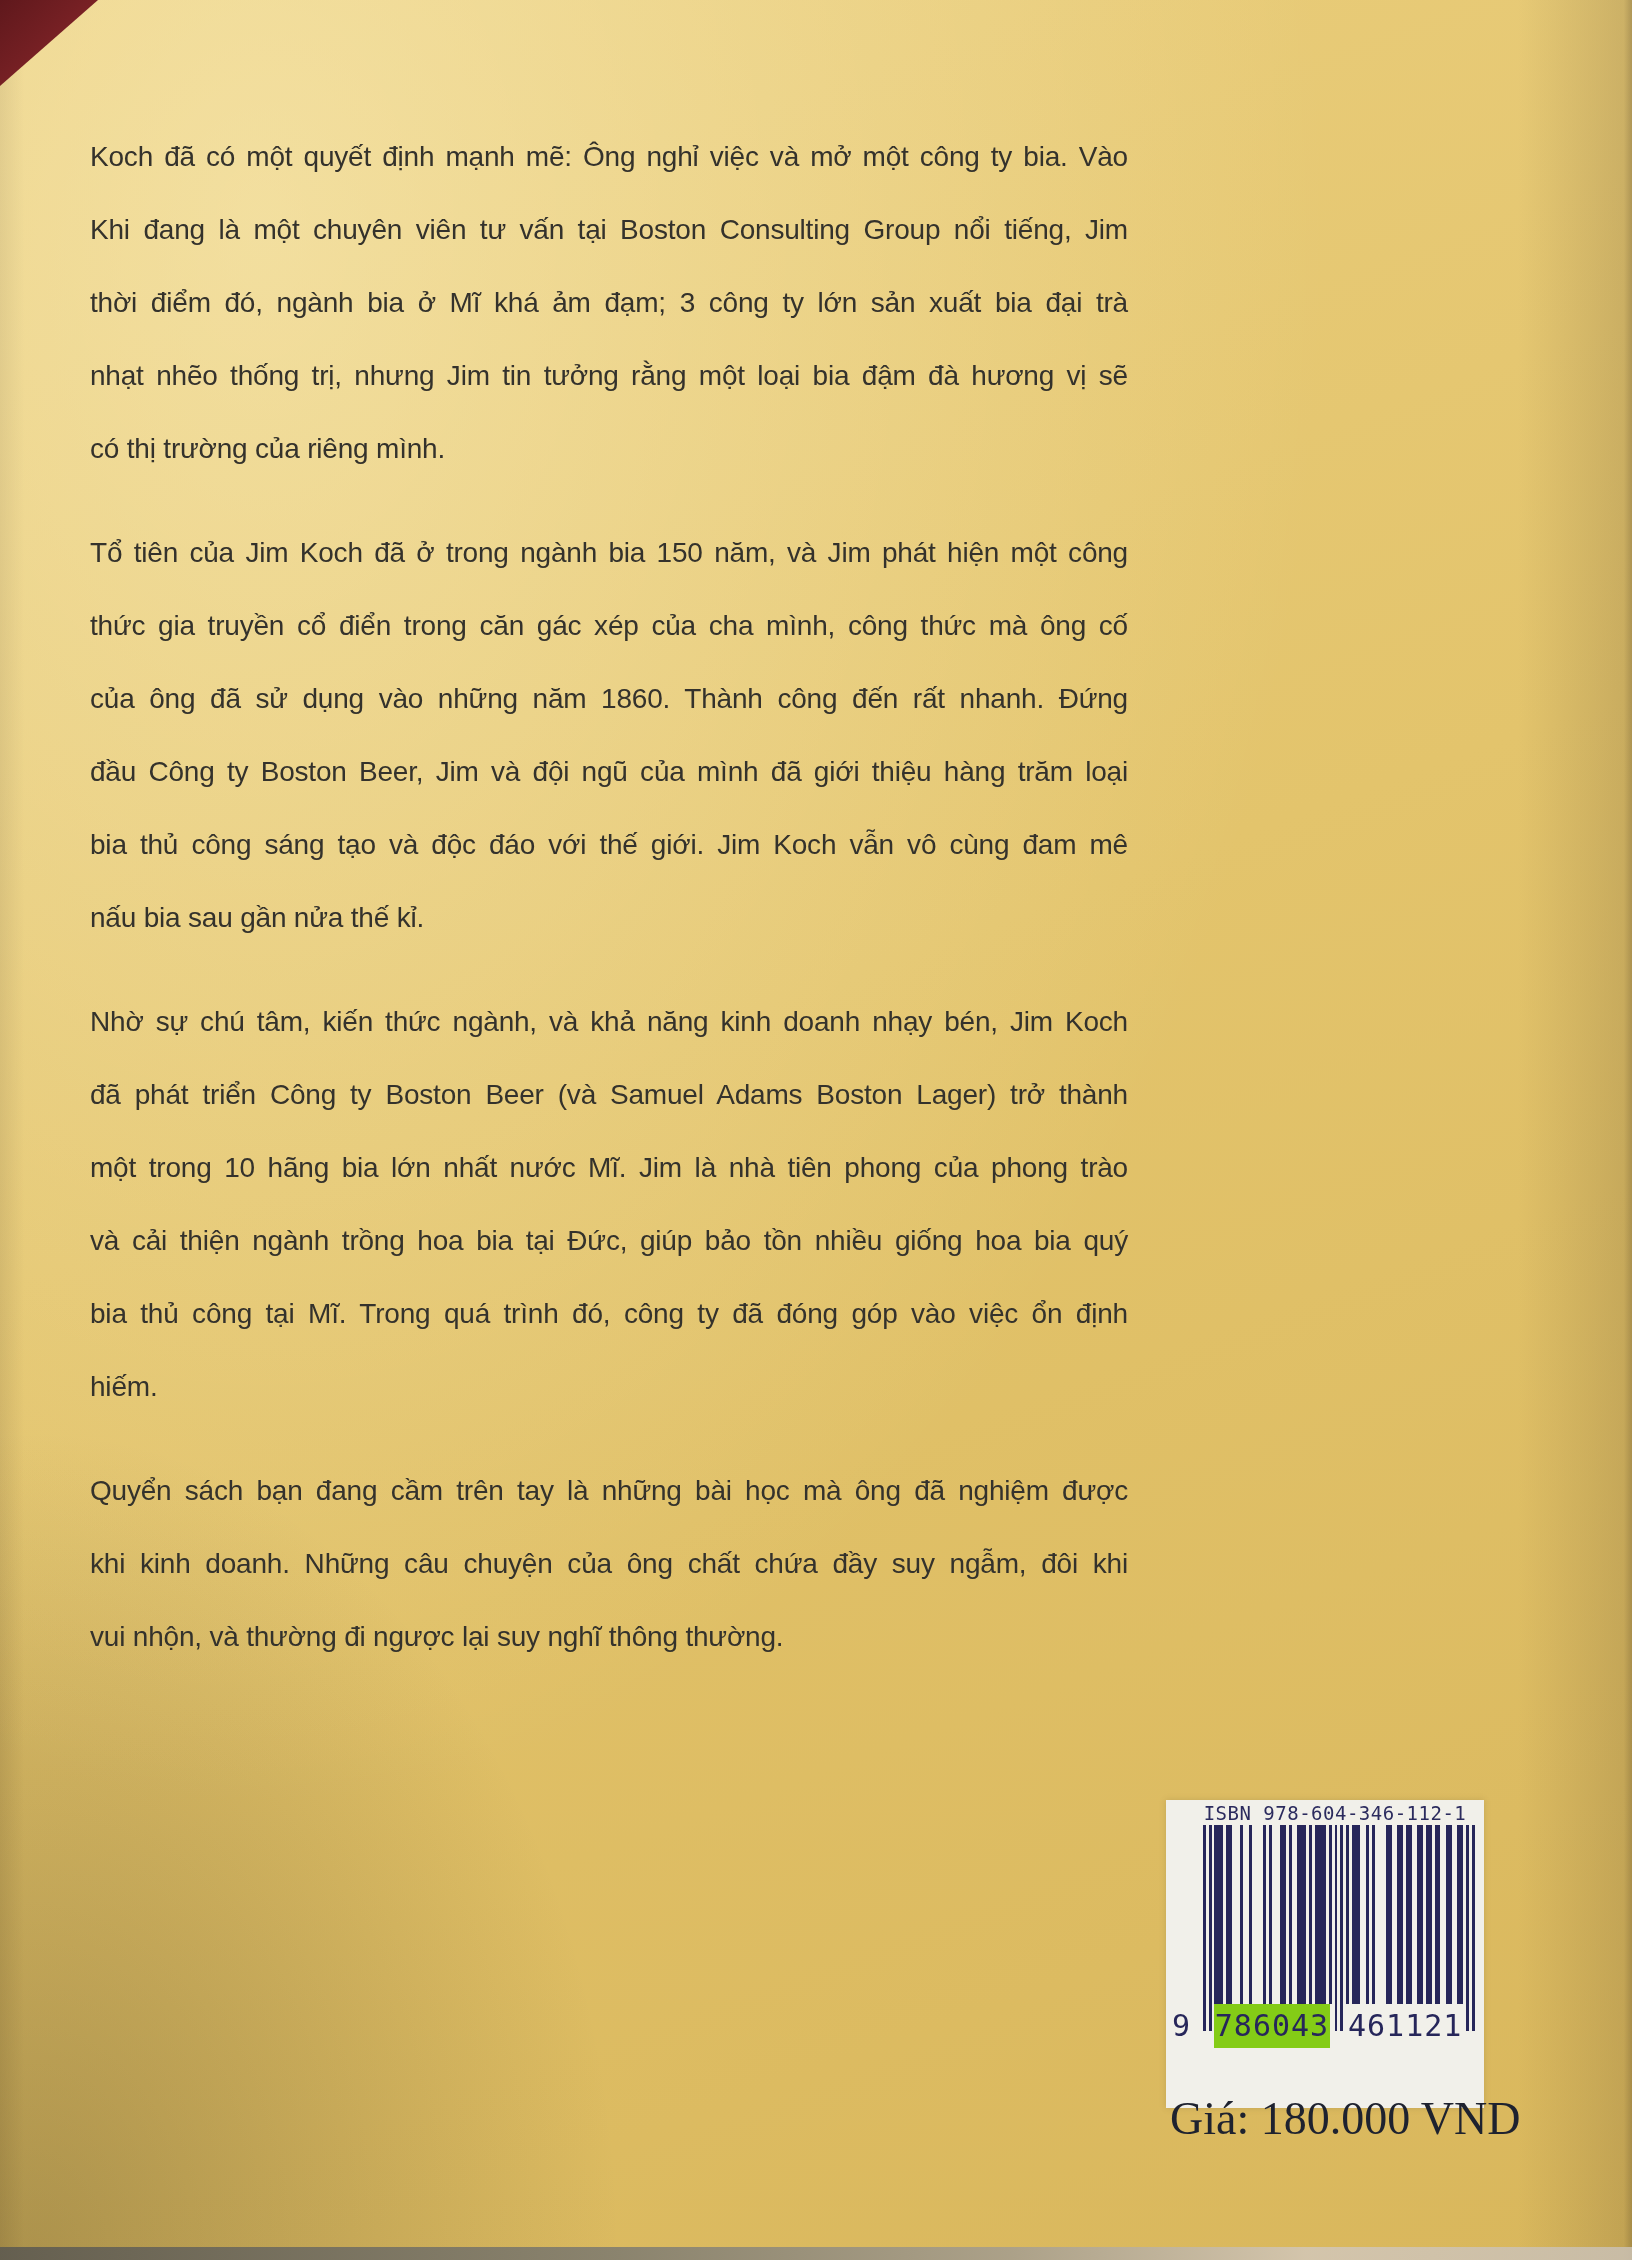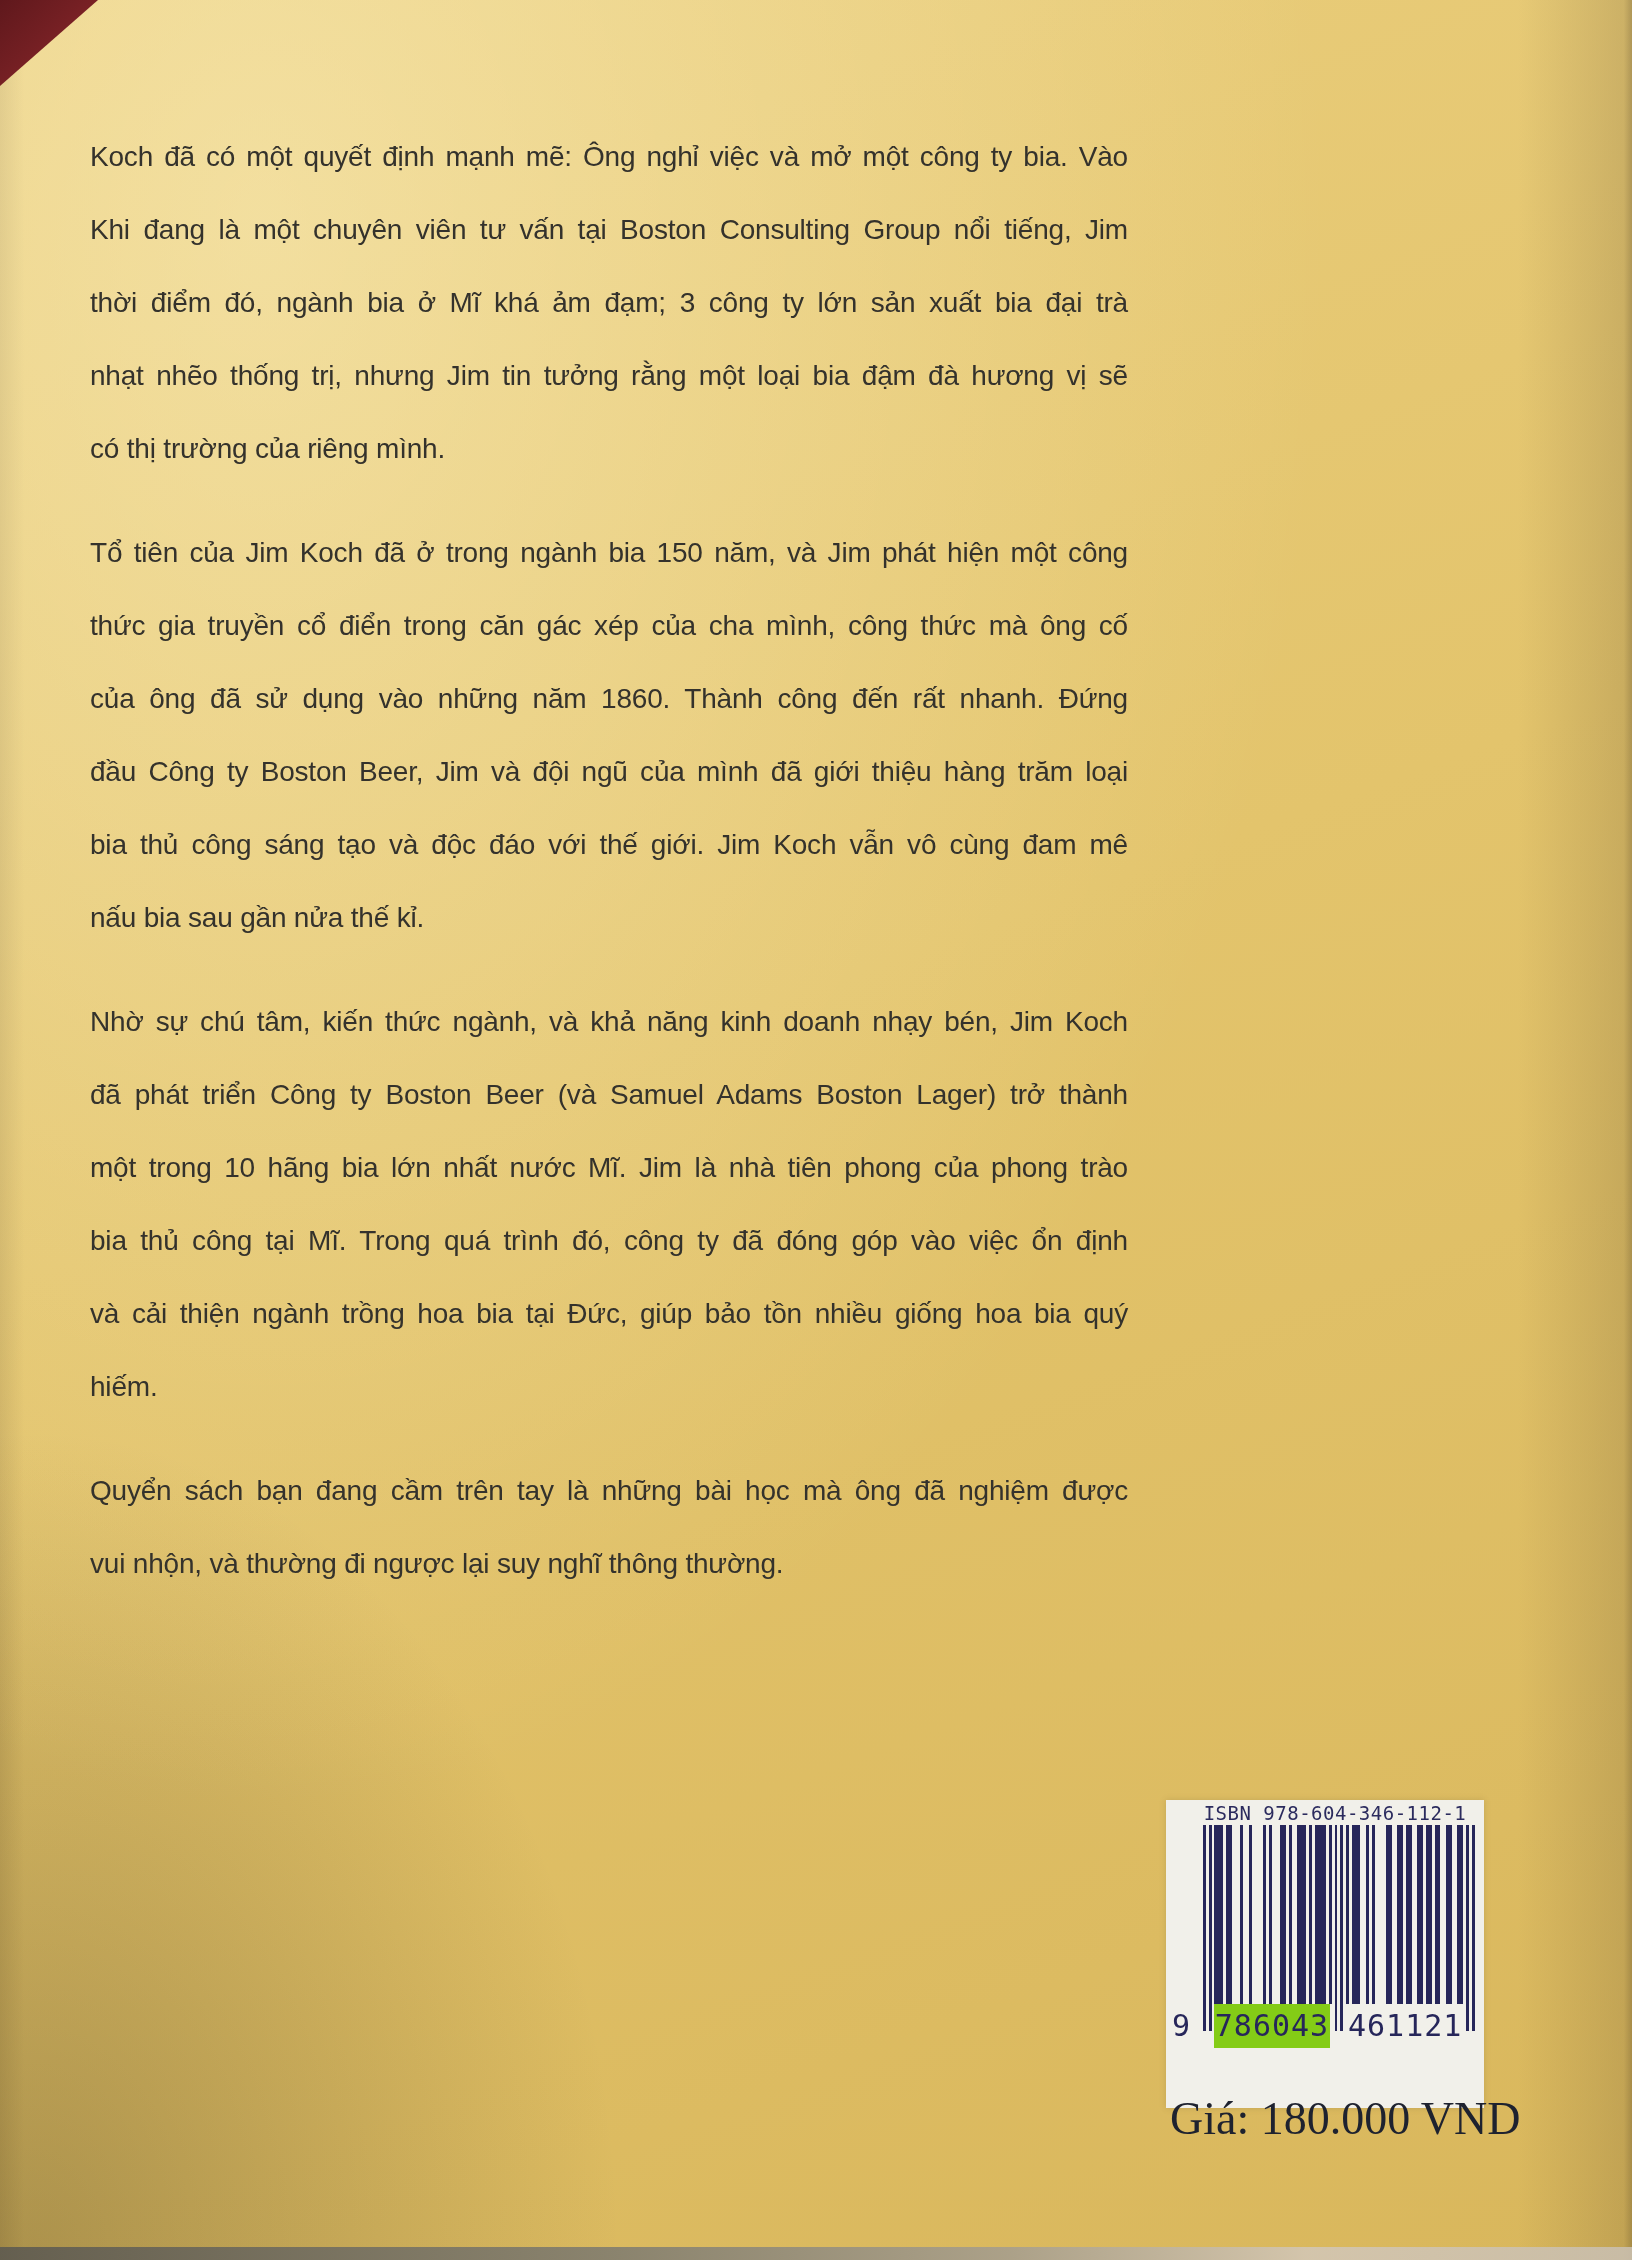--- a/index.html
+++ b/index.html
@@ -97,26 +97,27 @@
         <div class="line">thức gia truyền cổ điển trong căn gác xép của cha mình, công thức mà ông cố</div>
         <div class="line">của ông đã sử dụng vào những năm 1860. Thành công đến rất nhanh. Đứng</div>
         <div class="line">đầu Công ty Boston Beer, Jim và đội ngũ của mình đã giới thiệu hàng trăm loại</div>
         <div class="line">bia thủ công sáng tạo và độc đáo với thế giới. Jim Koch vẫn vô cùng đam mê</div>
         <div class="line last">nấu bia sau gần nửa thế kỉ.</div>
       </div>
       <div class="para">
         <div class="line">Nhờ sự chú tâm, kiến thức ngành, và khả năng kinh doanh nhạy bén, Jim Koch</div>
         <div class="line">đã phát triển Công ty Boston Beer (và Samuel Adams Boston Lager) trở thành</div>
         <div class="line">một trong 10 hãng bia lớn nhất nước Mĩ. Jim là nhà tiên phong của phong trào</div>
+        <div class="line">và cải thiện ngành trồng hoa bia tại Đức, giúp bảo tồn nhiều giống hoa bia quý</div>
         <div class="line">bia thủ công tại Mĩ. Trong quá trình đó, công ty đã đóng góp vào việc ổn định</div>
-        <div class="line">và cải thiện ngành trồng hoa bia tại Đức, giúp bảo tồn nhiều giống hoa bia quý</div>
         <div class="line last">hiếm.</div>
       </div>
       <div class="para">
         <div class="line">Quyển sách bạn đang cầm trên tay là những bài học mà ông đã nghiệm được</div>
+        <div class="line">khi kinh doanh. Những câu chuyện của ông chất chứa đầy suy ngẫm, đôi khi</div>
         <div class="line last">vui nhộn, và thường đi ngược lại suy nghĩ thông thường.</div>
       </div>
     </div>
 
   <div class="barcode-label">
     <div class="isbn-row">ISBN 978-604-346-112-1</div>
     <div class="bars">
         <div class="m b"></div>
         <div class="m"></div>
         <div class="m b"></div>

